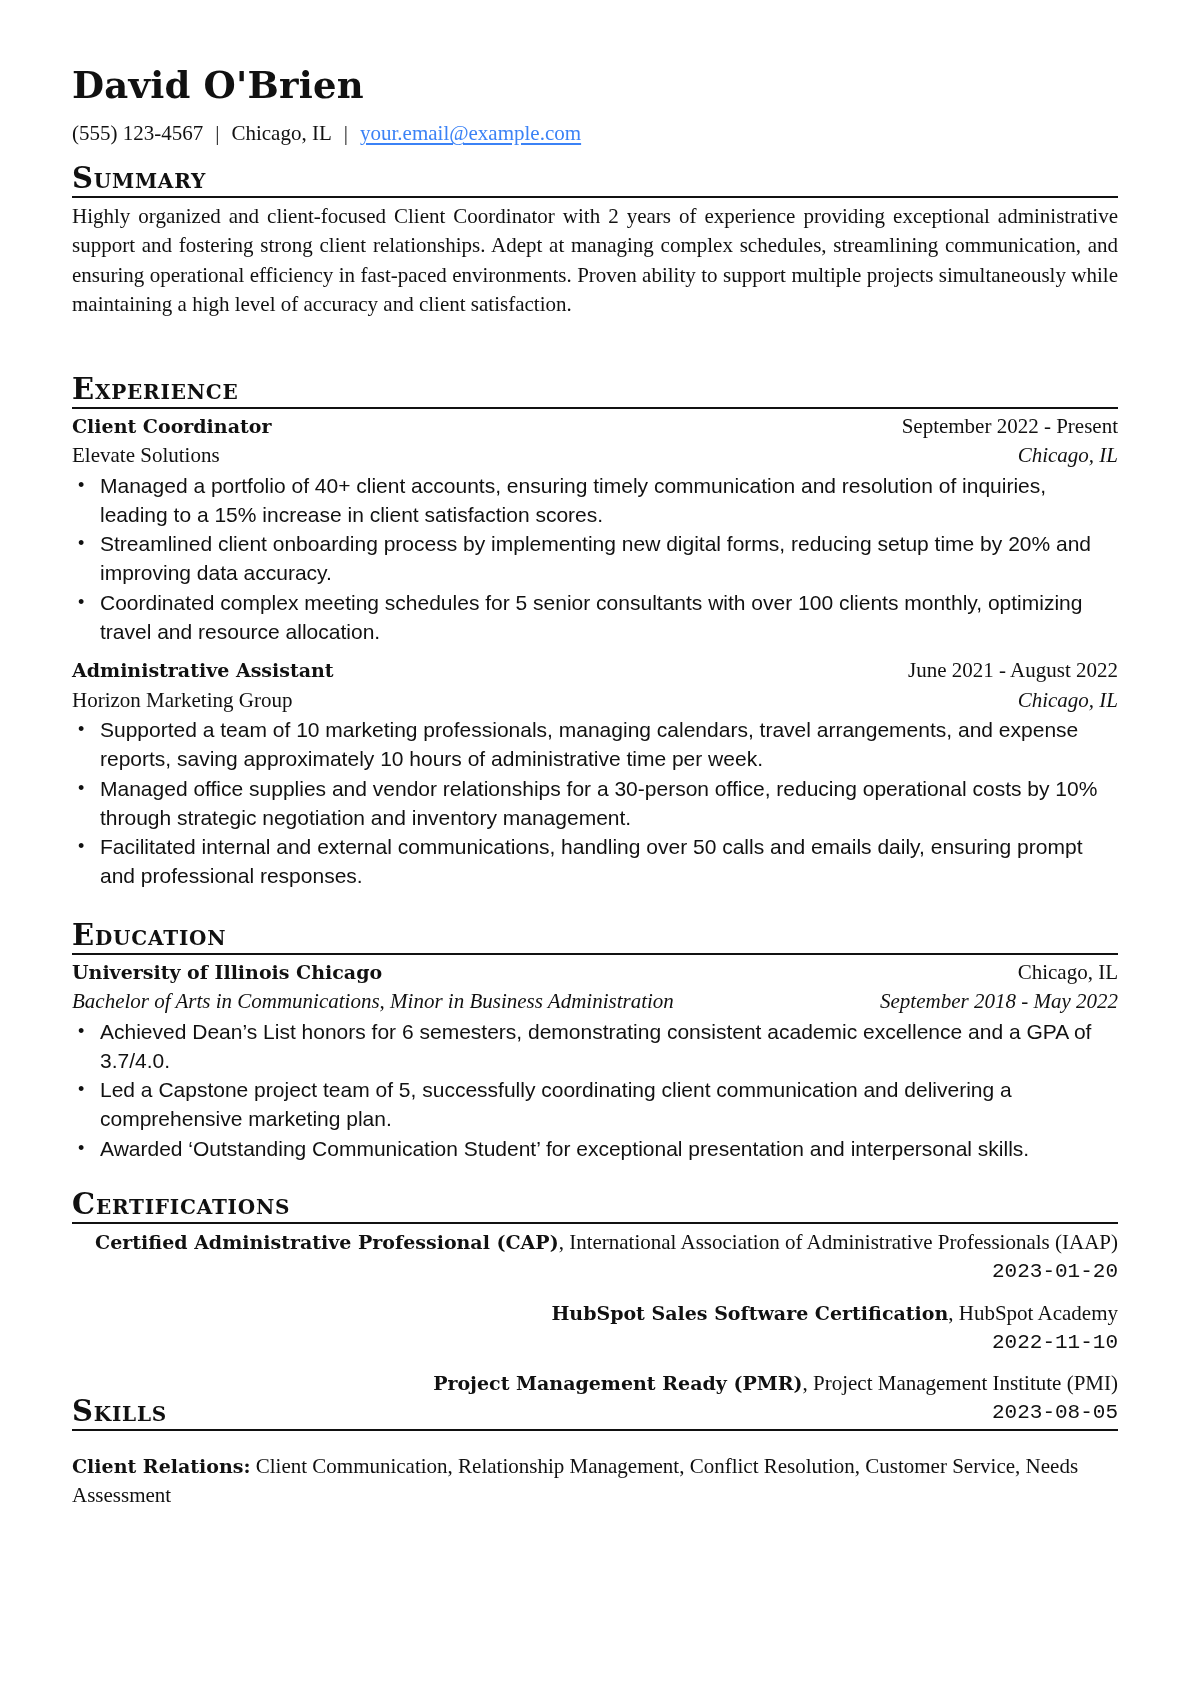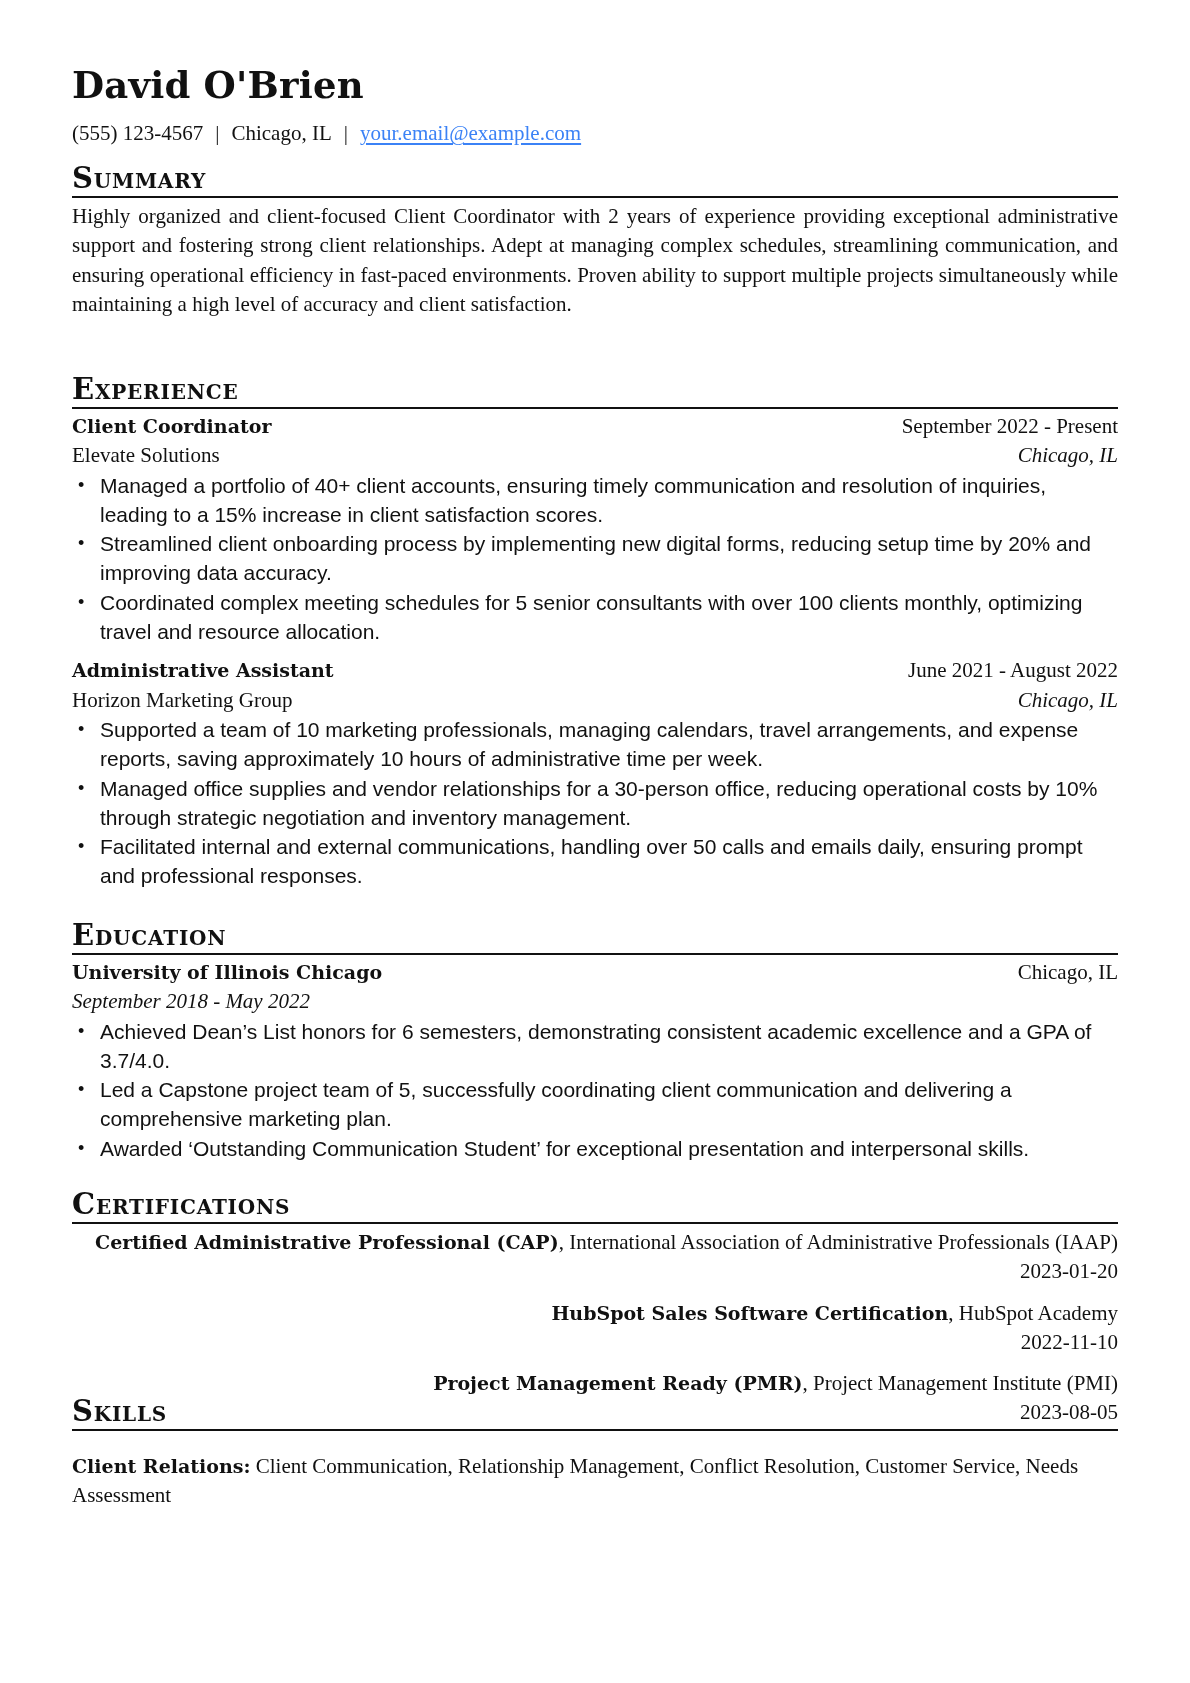--- a/index.html
+++ b/index.html
@@ -38,21 +38,21 @@
   .it { font-style: italic; }
   p { margin: 0; }
 
   ul.bullets { list-style: none; margin: 0; padding: 0; }
   ul.bullets li { position: relative; padding-left: 28px; font-family: Liberation Sans, sans-serif; font-size: 21px; line-height: 29.3px; }
   ul.bullets li::before { content: "\2022"; position: absolute; left: 6px; top: 0; font-size: 18px; }
 
   .entry { margin-bottom: 10px; }
   .cert { display: flex; justify-content: space-between; align-items: flex-end; margin-bottom: 12px; flex-direction: column; }
   .cert .cert-text { flex: 1; }
-  .cert .date { white-space: nowrap; margin-left: 16px; }
+  .cert .date { white-space: nowrap; margin-left: 16px; font-family: Liberation Mono, monospace; }
   .skill { margin-bottom: 13px; }
 </style>
 </head>
 <body>
 
 <div class="page">
   <div class="content">
 
     <div class="name">David O'Brien</div>
 
@@ -105,20 +105,21 @@
 
     <div class="section" style="top:921px;">
       <div class="section-title">Education</div>
       <div class="rule"></div>
       <div class="entry" style="margin-top:3px;">
         <div class="row">
           <span class="bold">University of Illinois Chicago</span>
           <span>Chicago, IL</span>
         </div>
         <div class="row it">
+          <span>Bachelor of Arts in Communications, Minor in Business Administration</span>
           <span>September 2018 - May 2022</span>
         </div>
         <ul class="bullets">
           <li>Achieved Dean’s List honors for 6 semesters, demonstrating consistent academic excellence and a GPA of 3.7/4.0.</li>
           <li>Led a Capstone project team of 5, successfully coordinating client communication and delivering a comprehensive marketing plan.</li>
           <li>Awarded ‘Outstanding Communication Student’ for exceptional presentation and interpersonal skills.</li>
         </ul>
       </div>
     </div>
 

